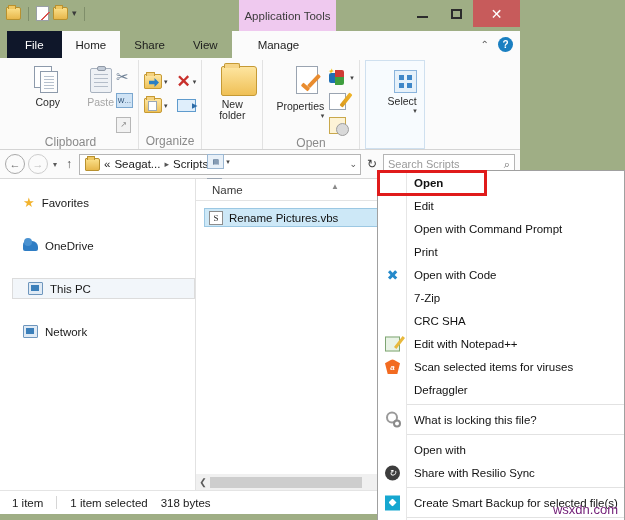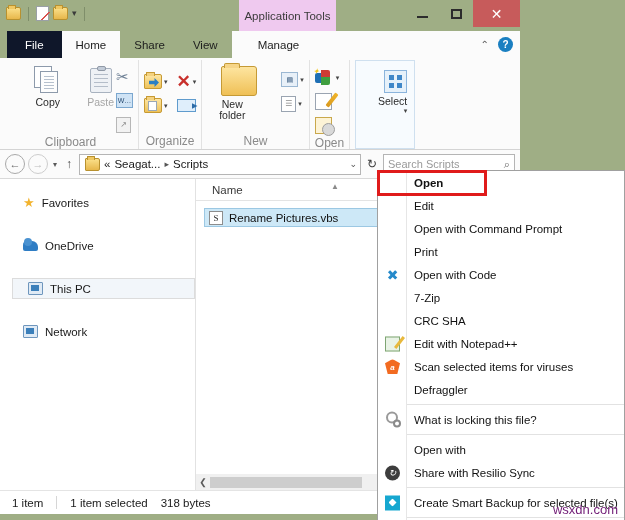--- a/index.html
+++ b/index.html
@@ -513,41 +513,49 @@
             </div>
             <div class="smallrow">
               <span class="ic ic-rename"></span>
             </div>
           </div>
         </div>
         <div class="rgroup-label">Organize</div>
       </div>
 
       <div class="rgroup">
-        <div class="rgroup-body" style="gap:24px;">
+        <div class="rgroup-body" style="gap:24px;flex-direction:column;">
           <div class="bigbtn" style="width:50px">
             <span class="ic ic-newfolder"></span>
             <span class="lbl">New folder</span>
           </div>
           <div class="smallcol" style="padding-top:6px">
             <div class="smallrow">
               <span class="ic-blue-sq" style="background:#e8f0f8;border-color:#9bb7d2;">▤</span>
               <span class="mini-caret">▾</span>
             </div>
             <div class="smallrow">
               <span class="ic-grey-sq" style="background:#fff;border-color:#9aa4b1;">☰</span>
               <span class="mini-caret">▾</span>
             </div>
           </div>
         </div>
         <div class="rgroup-label">New</div>
       </div>
 
       <div class="rgroup">
         <div class="rgroup-body" style="gap:5px;">
+          <div class="bigbtn" style="width:56px">
+            <span class="ic ic-props">
+                <i class="page"></i>
+                <i class="check"></i>
+              </span>
+            <span class="lbl">Properties</span>
+            <span class="mini-caret">▾</span>
+          </div>
           <div class="smallcol" style="padding-top:4px">
             <div class="smallrow">
               <span class="ic ic-openwith">
                 <i class="c1"></i>
                   <i class="c2"></i>
                   <i class="c3"></i>
                   <i class="spark">✦</i>
               </span>
               <span class="mini-caret">▾</span>
             </div>

